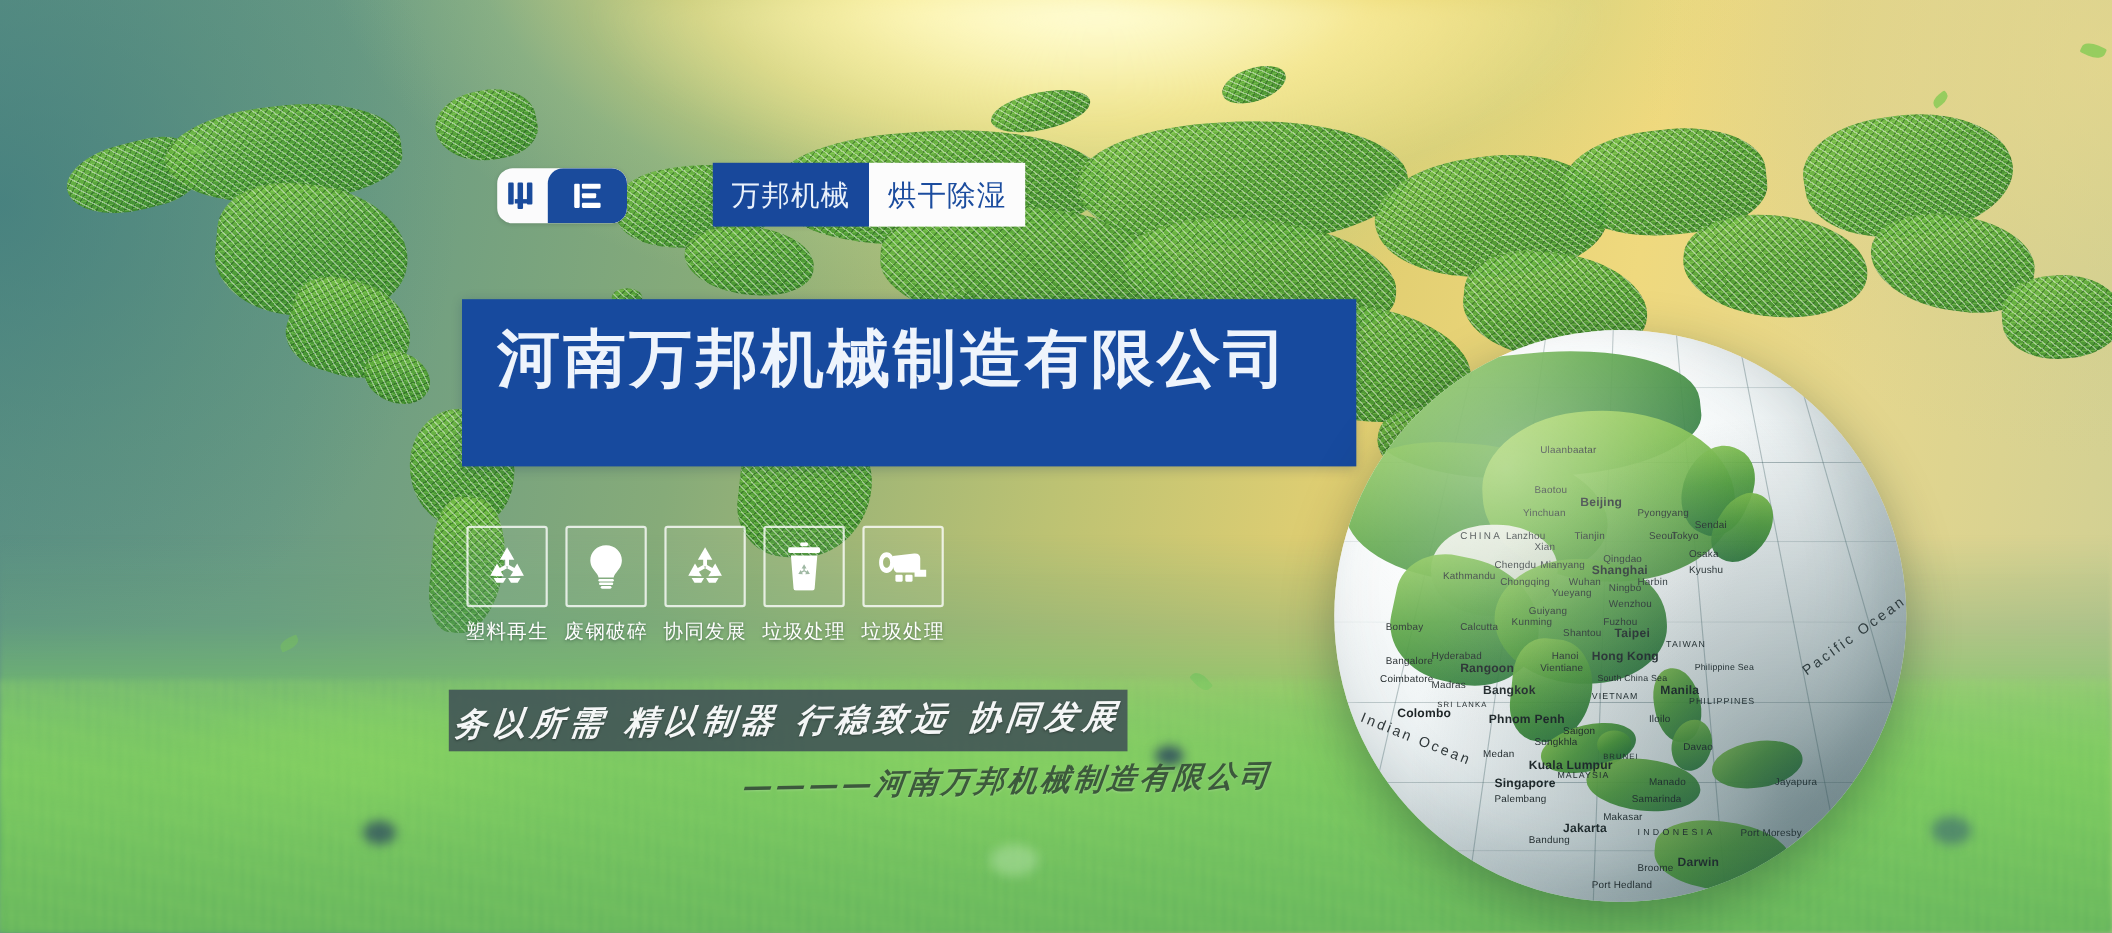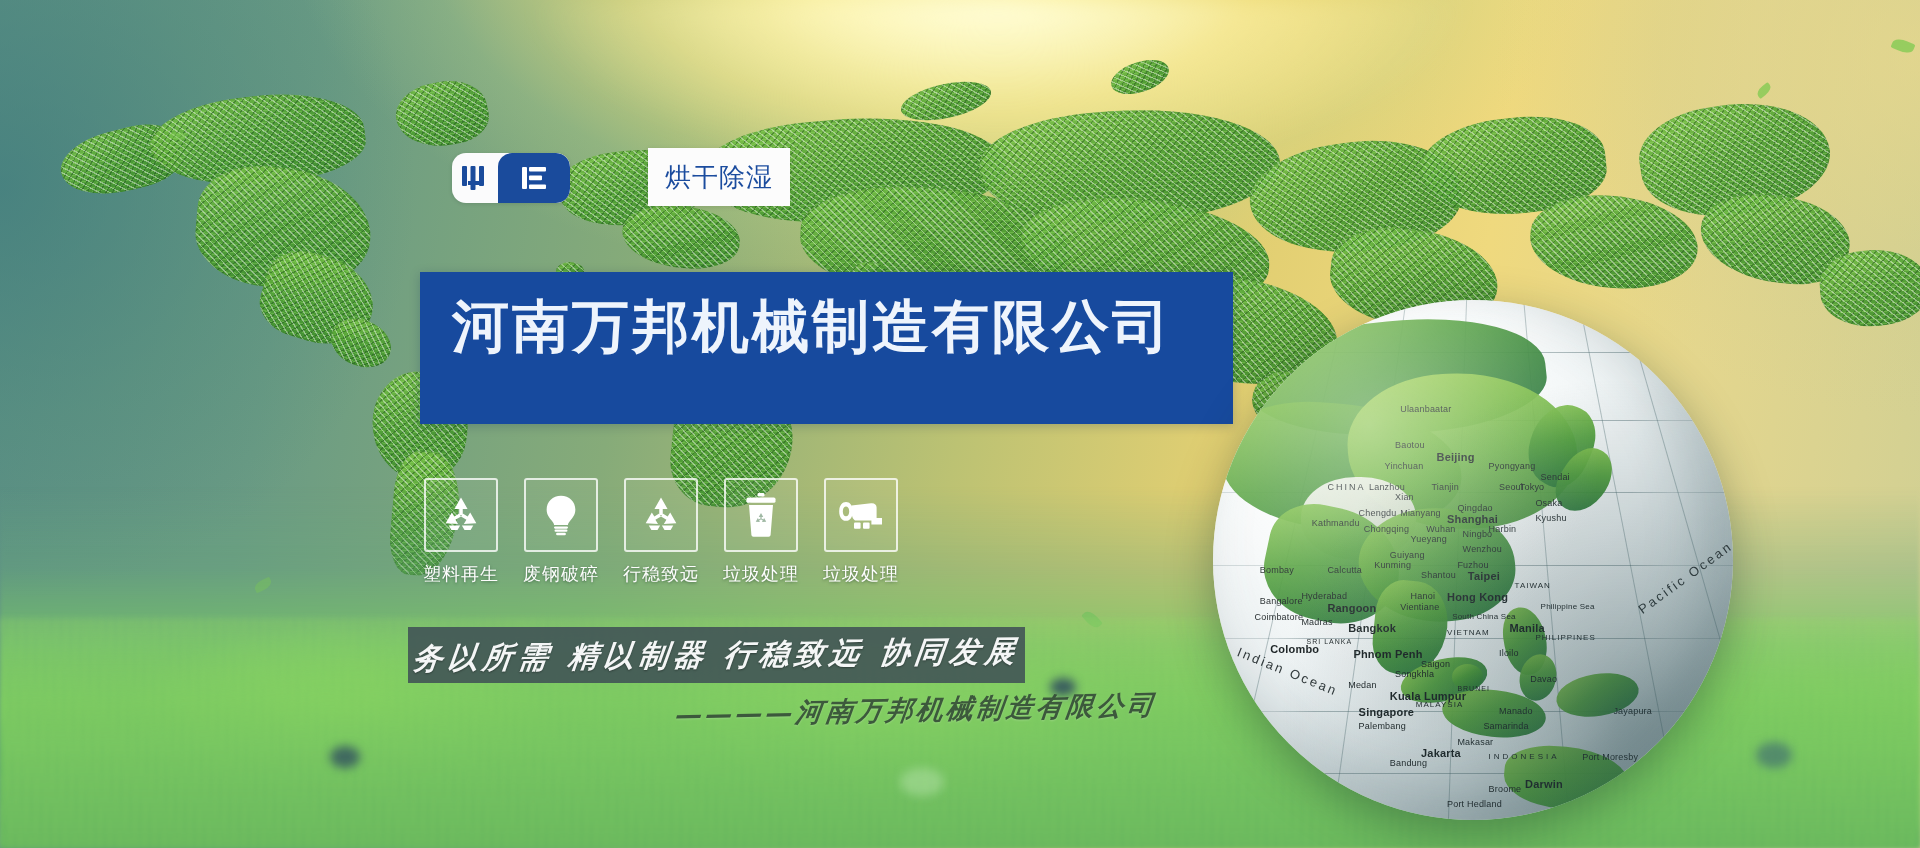--- a/index.html
+++ b/index.html
@@ -119,21 +119,21 @@
   }
   .hero-sub{
     position:absolute; right:28px; bottom:14px;
     font-size:27px; line-height:34px; color:#dde8f7;
     letter-spacing:2px; font-weight:400; white-space:nowrap;
   }
 
   
   .features{
     position:absolute; left:424px; top:478px;
-    display:flex; gap:26px;
+    display:flex; gap:16px;
   }
   .feat{ width:74px; display:flex; flex-direction:column; align-items:center; }
   .feat-box{
     width:74px; height:74px;
     border:2px solid rgba(255,255,255,.78);
     border-radius:3px;
     background:rgba(255,255,255,.05);
     display:flex; align-items:center; justify-content:center;
   }
   .feat-label{
@@ -295,20 +295,21 @@
             <rect x="10" y="3" width="17" height="4.6" rx="1"></rect>
             <rect x="10" y="11.6" width="13" height="4.6" rx="1"></rect>
             <rect x="10" y="20.4" width="17" height="4.6" rx="1"></rect>
           </g>
         </svg>
       </div>
     </div>
   </div>
 
   <div class="navbar">
+    <div class="nav-blue">万邦机械</div>
     <div class="nav-white">烘干除湿</div>
   </div>
 
   <div class="hero">
     <div class="hero-title">河南万邦机械制造有限公司</div>
   </div>
 
   <div class="features">
 
     <div class="feat">
@@ -345,21 +346,21 @@
         <svg width="42" height="42" viewBox="0 0 48 48" aria-hidden="true">
           <g fill="#ffffff">
             <path d="M24 4 L31.5 17 L26 17 L26 24 L22 24 L22 17 L16.5 17 Z"></path>
             <path d="M6.5 33.5 L13.5 21 L16.4 25.6 L22 22.4 L24 25.8 L17.6 29.4 L20.6 34.2 Z"></path>
             <path d="M41.5 33.5 L27.2 34.2 L30.2 29.4 L24 25.8 L26 22.4 L31.6 25.6 L34.5 21 Z"></path>
             <path d="M10 36 L23 36 L20 41 L13 41 Z"></path>
             <path d="M38 36 L25 36 L28 41 L35 41 Z"></path>
           </g>
         </svg>
       </div>
-      <div class="feat-label">行稳致远</div>
+      <div class="feat-label">协同发展</div>
     </div>
 
     <div class="feat">
       <div class="feat-box">
         <svg width="34" height="44" viewBox="0 0 34 44" aria-hidden="true">
           <g fill="#ffffff">
             <rect x="13.5" y="0" width="7" height="3.6" rx="1.4"></rect>
             <rect x="2.5" y="4.6" width="29" height="5.2" rx="1.6"></rect>
             <path d="M5 12 h24 l-2.4 30 a2 2 0 0 1 -2 1.8 H9.4 a2 2 0 0 1 -2 -1.8 Z"></path>
           </g>

